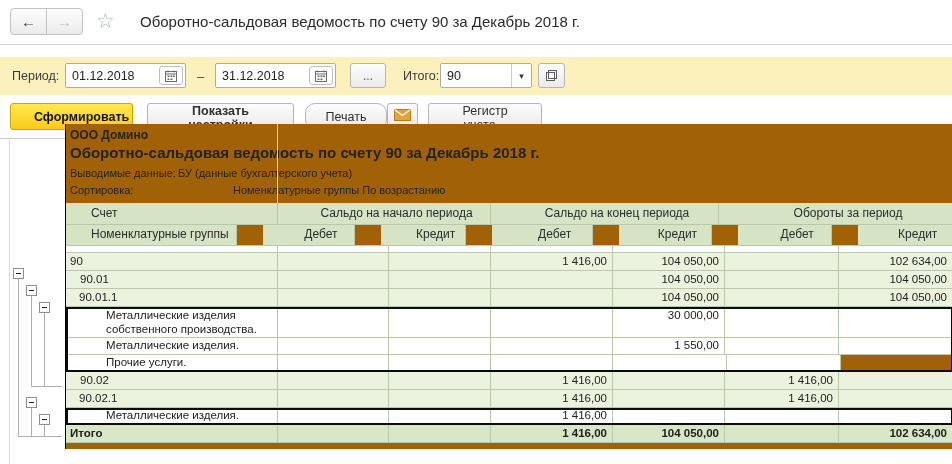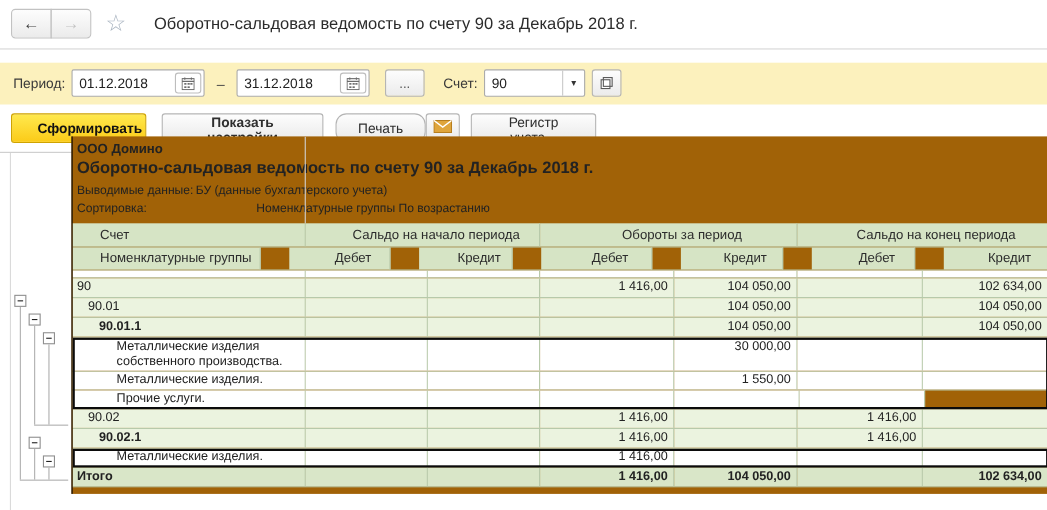--- a/index.html
+++ b/index.html
@@ -74,21 +74,21 @@
   .thead .cell{background:var(--hdr);font-size:12px;color:#2c2c2c;padding-left:25px;}
   .thead.a{height:21px;line-height:20px;}
   .thead.b{height:20px;line-height:19px;gap:26px;}
   .hleft{padding-left:4px;text-align:left;}
   .hc{text-align:center;}
   .trow.gap{height:6px;}
   .trow.gap .cell{background:#fff;}
   .trow.green .cell{background:var(--rowg);}
   .trow.white .cell{background:#fff;}
   .num{text-align:right;padding-right:5px;}
-  .lv0{padding-left:4px;}.lv1{padding-left:14px;}.lv2{padding-left:24px;font-weight:bold;}.lv3{padding-left:40px;}
+  .lv0{padding-left:4px;}.lv1{padding-left:14px;}.lv2{padding-left:13px;}.lv3{padding-left:40px;}
   .boxed{position:relative;}
   .boxed .trow{height:16px;line-height:15px;}
   .boxed .trow.tall{height:30px;line-height:14px;}
   .boxed .trow.tall .cell{padding-top:1px;}
   .boxed::after{content:"";position:absolute;inset:0;border:2px solid #0b0b0b;pointer-events:none;}
   .trow.total{height:17px;font-weight:bold;}
   .trow.total .cell{background:var(--total);}
 
   
   .gutter{position:absolute;left:0;top:139px;width:65px;height:325px;}
@@ -140,21 +140,21 @@
           <line x1="9" y1="0.5" x2="9" y2="2.5" stroke="#6b6b6b"></line>
           <rect x="2.5" y="5.5" width="2" height="1.5" fill="#6b6b6b"></rect>
           <rect x="5.5" y="5.5" width="2" height="1.5" fill="#6b6b6b"></rect>
           <rect x="8" y="5.5" width="2" height="1.5" fill="#6b6b6b"></rect>
           <rect x="2.5" y="8.5" width="2" height="1.5" fill="#6b6b6b"></rect>
           <rect x="5.5" y="8.5" width="2" height="1.5" fill="#6b6b6b"></rect>
         </svg>
       </button>
     </div>
     <button class="dotsbtn">...</button>
-    <span class="flabel" style="left:403px">Счет:</span>
+    <span class="flabel" style="left:403px">Итого:</span>
     <div class="combo">
       <input value="90" style="">
       <span class="combocaret">▾</span>
     </div>
     <button class="openbtn">
       <span class="sqicon"></span>
     </button>
   </div>
 
   <div class="buttonbar">
@@ -199,22 +199,22 @@
       </div>
       <div class="rh-meta m1">
         <span class="ml">Сортировка:</span>
         <span>Номенклатурные группы По возрастанию</span>
       </div>
     </div>
 
     <div class="trow thead a">
       <div class="cell c0 hleft">Счет</div>
       <div class="cell g1 hc">Сальдо на начало периода</div>
+      <div class="cell g3 hc">Сальдо на конец периода</div>
       <div class="cell g2 hc">Обороты за период</div>
-      <div class="cell g3 hc">Сальдо на конец периода</div>
     </div>
     <div class="trow thead b">
       <div class="cell c0 hleft">Номенклатурные группы</div>
       <div class="cell c1 hc">Дебет</div>
       <div class="cell c2 hc">Кредит</div>
       <div class="cell c3 hc">Дебет</div>
       <div class="cell c4 hc">Кредит</div>
       <div class="cell c5 hc">Дебет</div>
       <div class="cell c6 hc">Кредит</div>
     </div>

